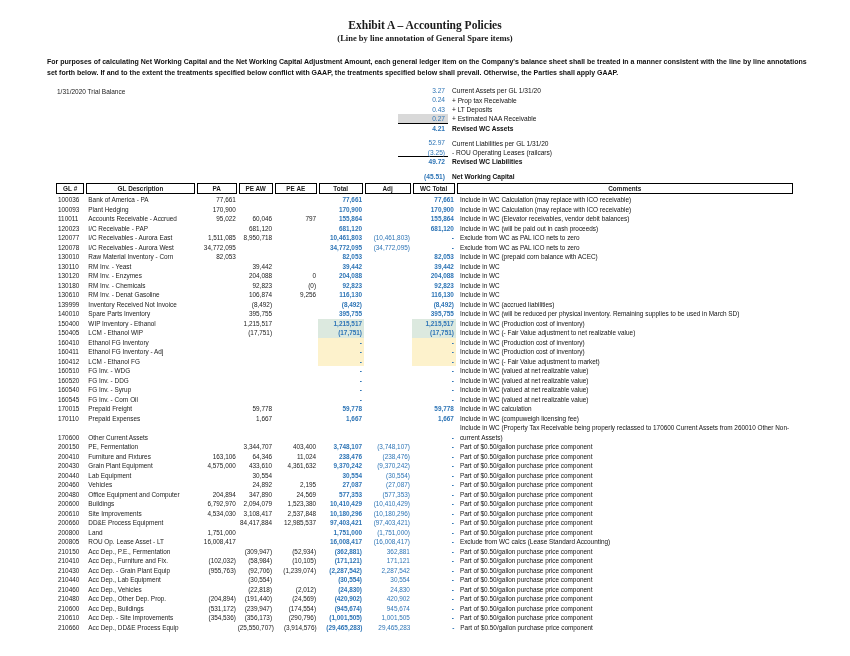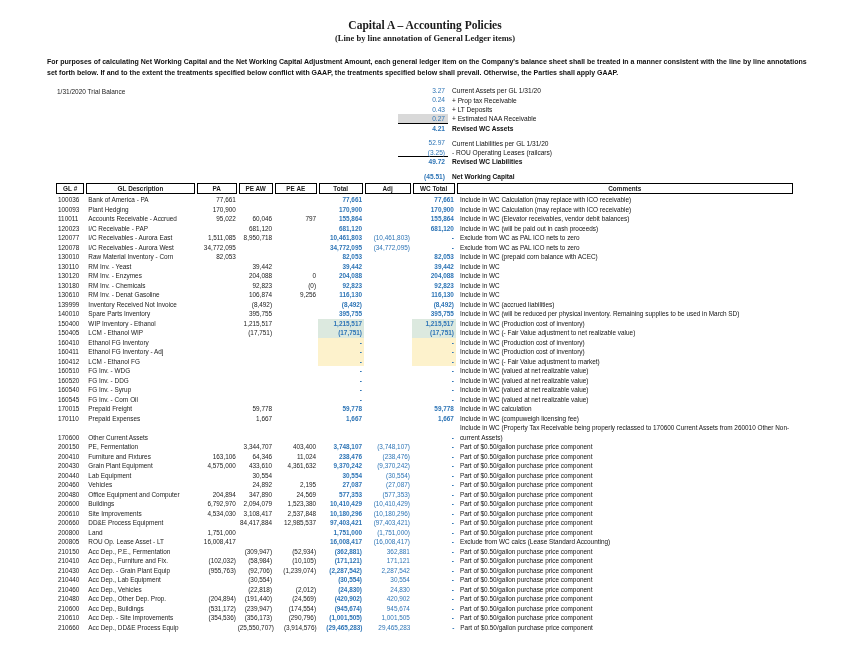--- a/index.html
+++ b/index.html
@@ -44,22 +44,22 @@
   .c.num{text-align:right;padding-right:2px;}
   .c.total,.c.wc{color:var(--blue);font-weight:bold;}
   .c.adj{color:var(--blue);}
   .c.comment{padding-left:4px;overflow:visible;color:#111;}
   .hl-green{background:var(--hl-green);}
   .hl-yellow{background:var(--hl-yellow);}
 </style>
 </head>
 <body>
 
-<div class="title">Capital A – Accounting Policies</div>
-<div class="subtitle">(Line by line annotation of General Ledger items)</div>
+<div class="title">Exhibit A – Accounting Policies</div>
+<div class="subtitle">(Line by line annotation of General Spare items)</div>
 <div class="intro">For purposes of calculating Net Working Capital and the Net Working Capital Adjustment Amount, each general ledger item on the Company's balance sheet shall be treated in a manner consistent with the line by line annotations set forth below.  If and to the extent the treatments specified below conflict with GAAP, the treatments specified below shall prevail.  Otherwise, the Parties shall apply GAAP.</div>
 <div class="trial-label">1/31/2020 Trial Balance</div>
 
 <div class="summary">
     <div class="srow">
       <span class="sval">3.27</span>
       <span class="slab">Current Assets per GL 1/31/20</span>
     </div>
     <div class="srow">
       <span class="sval">0.24</span>

